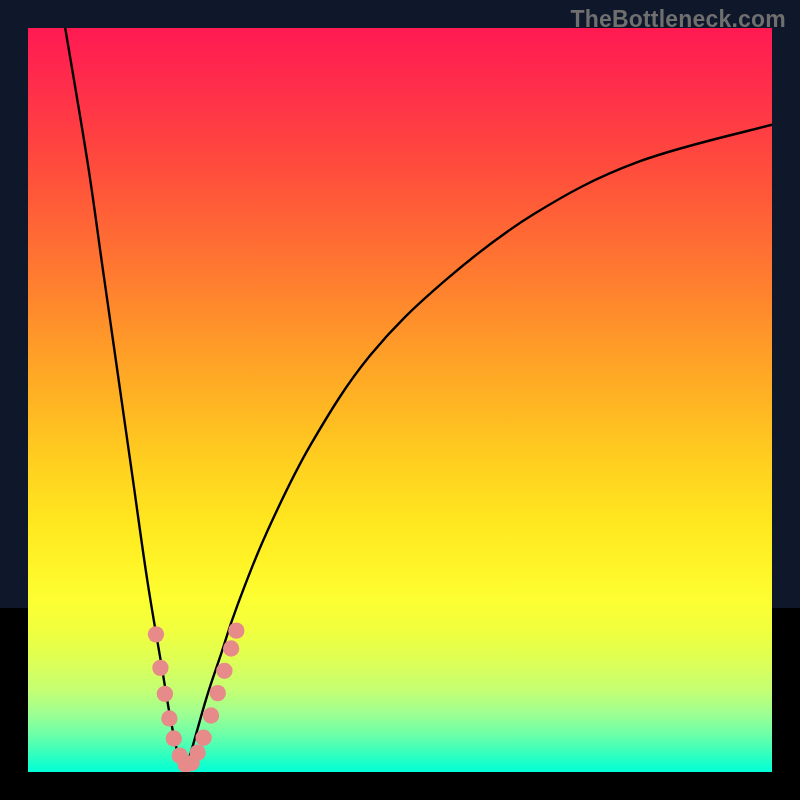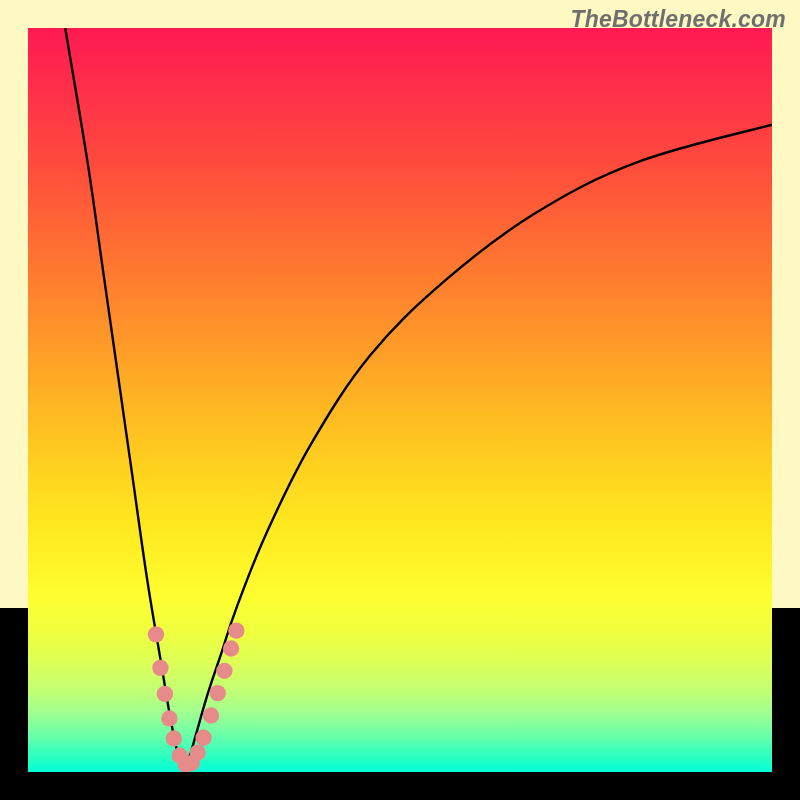--- a/index.html
+++ b/index.html
@@ -1,22 +1,21 @@
 <!DOCTYPE html>
 <html><head>
 <meta charset="utf-8">
 <style>
   * { margin: 0; padding: 0; box-sizing: border-box; }
   html, body { width: 800px; height: 800px; overflow: hidden; background: #000; }
   .frame {
     position: relative;
     width: 800px;
     height: 608px;
-    background: #fef9c3;
-    font-style: italic;
+    background: #0f172a;
   }
   .plot-area {
     position: absolute;
     left: 28px;
     top: 28px;
     width: 744px;
     height: 744px;
     background: linear-gradient(to bottom,
       #ff1a52 0%,
       #ff2e4a 8%,

